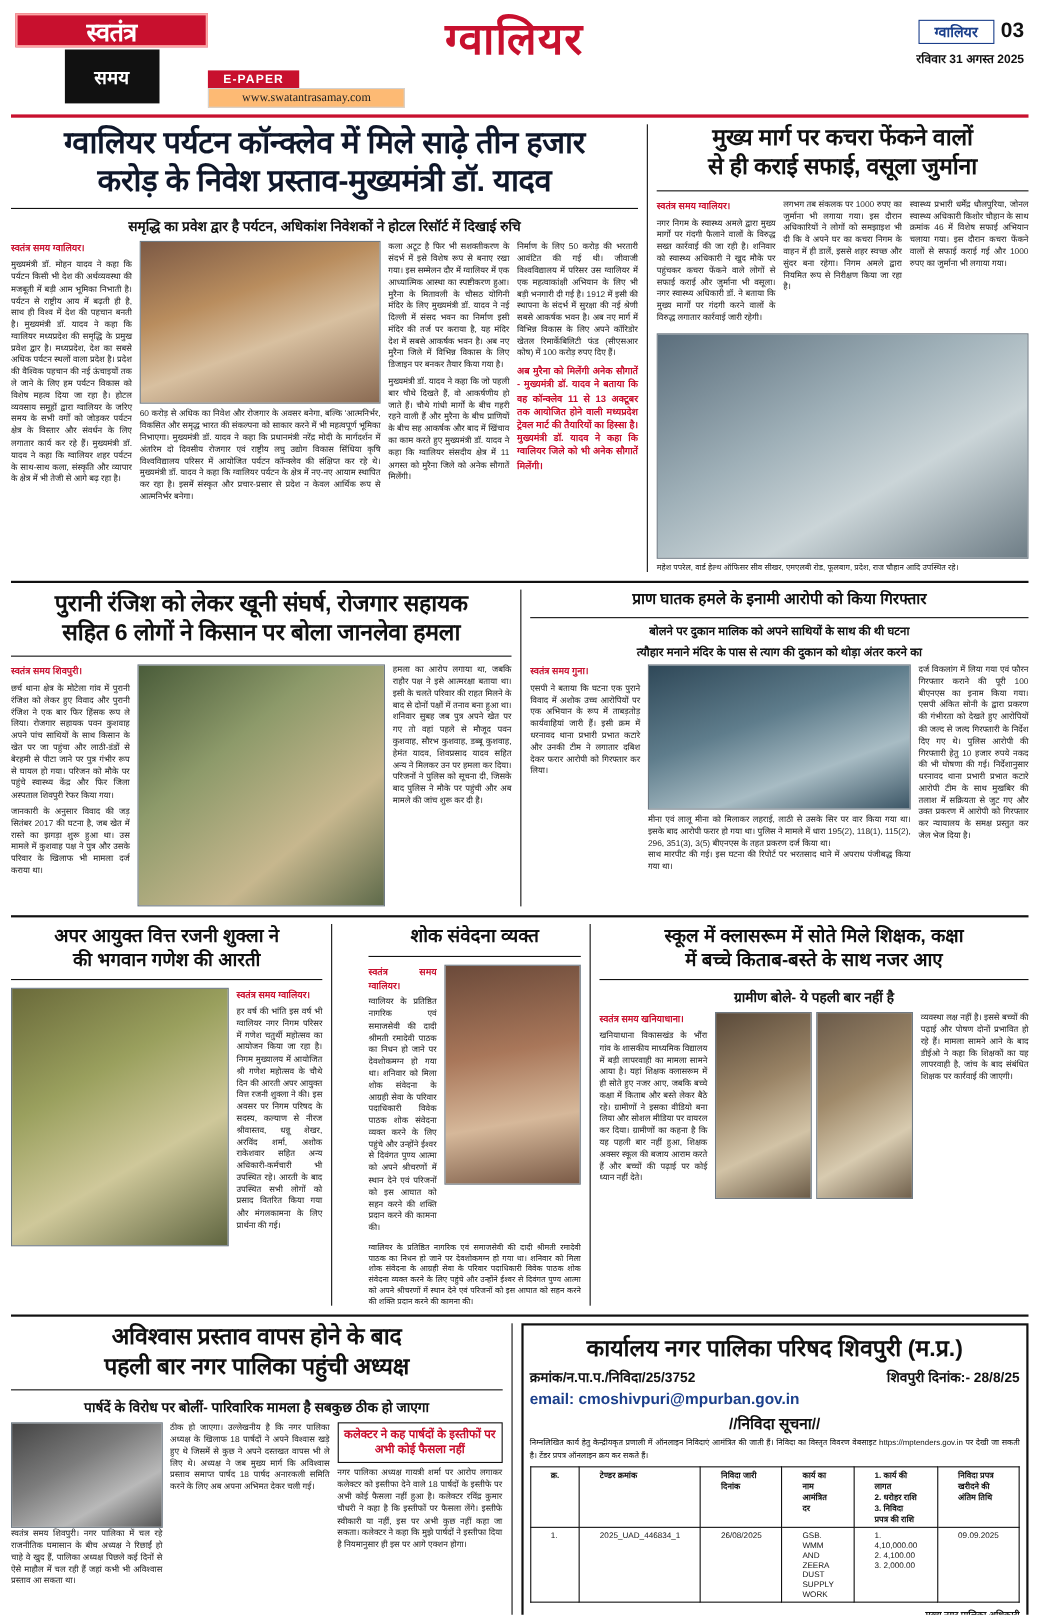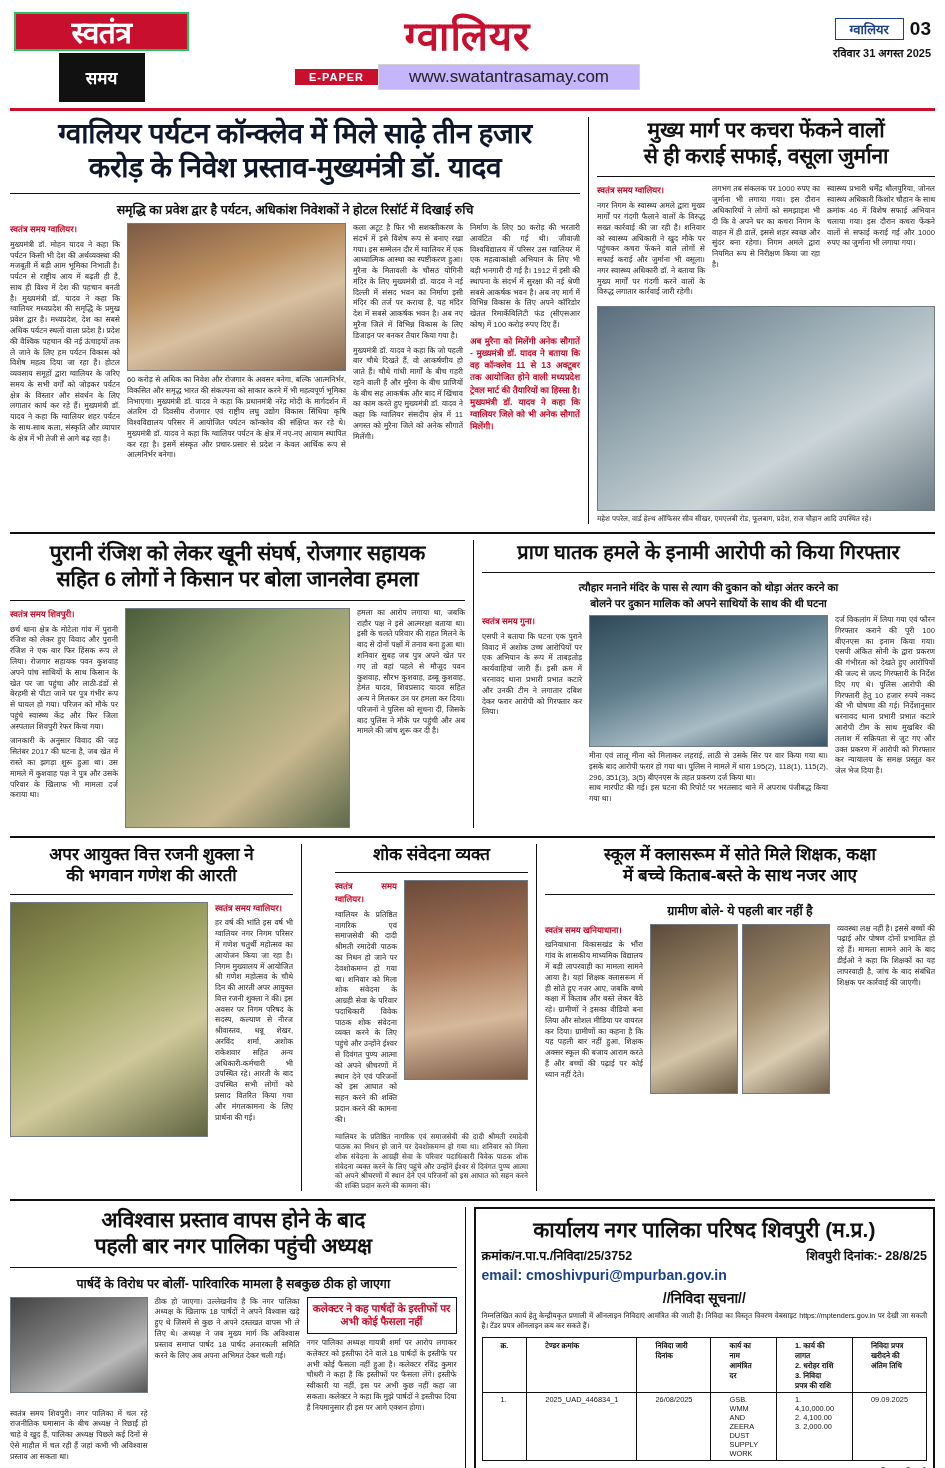--- a/index.html
+++ b/index.html
@@ -10,33 +10,33 @@
     font-family: "Liberation Sans", sans-serif;
     color: #111;
     overflow: hidden;
   }
   .page { width:945px; height:1468px; position:relative; padding: 0 10px; }
 
   
   .masthead { display:flex; align-items:flex-start; justify-content:space-between; padding: 12px 4px 2px 4px; }
   .logo-box { width: 175px; }
   .logo-main {
-    background:#c8102e; color:#fff; font-weight:bold; font-size:30px;
+    background:#c8102e; color:#fff; font-weight:bold; font-size:23px;
     text-align:center; padding:3px 6px 0 6px; line-height:1.05;
-    border:2px solid #22c55e; letter-spacing:-.5px;
+    border:2px solid #fca5a5; letter-spacing:-.5px;
   }
   .logo-sub {
     background:#111; color:#fff; font-size:17px; font-weight:bold;
     width:86px; margin: 2px auto 0 auto; text-align:center; padding:13px 4px;
   }
   .title-center { flex:1; text-align:center; padding-top:4px; }
   .paper-city { font-size:40px; font-weight:bold; color:#c8102e; letter-spacing:1px; line-height:1; }
-  .epaper-bar { display:flex; align-items:center; justify-content:center; margin-top:8px; }
+  .epaper-bar { display:flex; align-items:flex-start; justify-content:center; margin-top:8px;flex-direction:column; }
   .epaper-tag { background:#c8102e; color:#fff; font-size:11px; font-weight:bold; padding:2px 14px; letter-spacing:1px; }
-  .epaper-url { background:#c4b5fd; color:#222; font-size:17px; padding:2px 30px; border:1px solid #d2d2d2; }
+  .epaper-url { background:#fdba74; color:#222; font-size:11px; padding:2px 30px; border:1px solid #d2d2d2;font-family:Liberation Serif, serif; }
   .edition-box { width: 185px; text-align:right; padding-top:6px; }
   .edition-row { display:flex; justify-content:flex-end; align-items:center; gap:6px; }
   .edition-city { border:1px solid #1b3f8b; color:#1b3f8b; font-size:13px; font-weight:bold; padding:1px 14px; }
   .edition-num { font-size:19px; font-weight:bold; color:#111; }
   .edition-date { font-size:11px; font-weight:bold; margin-top:5px; color:#111; }
   .rule-red { height:3px; background:#c8102e; margin: 4px 0 0 0; }
   .kicker { font-size:12.5px; font-weight:bold; text-align:center; color:#111; margin:4px 0 5px 0; }
   .byline { font-size:8.5px; font-weight:bold; color:#c8102e; }
   .body-col { font-size:7.6px; line-height:1.42; text-align:justify; color:#1a1a1a; }
   .body-col p { margin:0 0 4px 0; }
@@ -52,21 +52,21 @@
   .photo.p5 { background:linear-gradient(160deg,#2f4858 0%,#5f7d8c 40%,#a8bcc4 70%,#3c5666 100%); }
   .photo.p6 { background:linear-gradient(150deg,#6a6a3a 0%,#9aa05e 35%,#cfc89a 65%,#5f6540 100%); }
   .photo.p9 { background:linear-gradient(155deg,#5a4a3a 0%,#9a8466 40%,#d2c3a6 70%,#6a5a46 100%); }
   .photo.p10 { background:linear-gradient(150deg,#444 0%,#7c7c7c 40%,#b9b9b9 70%,#555 100%); }
   .photo.p11 { background:linear-gradient(150deg,#6a5a4a 0%,#a08a6a 40%,#d8cbb0 70%,#70604c 100%); }
 
   
   .sec { padding-top:6px; }
   .hdr1 { text-align:center; font-size:28px; font-weight:bold; color:#0f172a; line-height:1.24; letter-spacing:-.3px; }
   .hdr2 { text-align:center; font-size:21px; font-weight:bold; color:#111; line-height:1.26; letter-spacing:-.2px; }
-  .hdr3 { text-align:center; font-size:20px; font-weight:bold; color:#111; line-height:1.26; }
+  .hdr3 { text-align:center; font-size:14px; font-weight:bold; color:#111; line-height:1.26; }
   .divider-v { width:1px; background:#111; }
   .divider-h { height:1px; background:#111; margin:7px 0; }
   .divider-h2 { height:2px; background:#111; margin:8px 0 6px 0; }
 
   .row { display:flex; }
   .cols { display:flex; gap:7px; }
   .col { flex:1; }
 
   
   .tender-head { text-align:center; font-size:21px; font-weight:bold; margin-bottom:3px; }
@@ -182,22 +182,22 @@
           <p>हमला का आरोप लगाया था, जबकि राहौर पक्ष ने इसे आत्मरक्षा बताया था। इसी के चलते परिवार की राहत मिलने के बाद से दोनों पक्षों में तनाव बना हुआ था। शनिवार सुबह जब पुत्र अपने खेत पर गए तो वहां पहले से मौजूद पवन कुशवाह, सौरभ कुशवाह, डब्बू कुशवाह, हेमंत यादव, शिवप्रसाद यादव सहित अन्य ने मिलकर उन पर हमला कर दिया। परिजनों ने पुलिस को सूचना दी, जिसके बाद पुलिस ने मौके पर पहुंची और अब मामले की जांच शुरू कर दी है।</p>
         </div>
       </div>
     </div>
 
     <div class="divider-v"></div>
 
     <div style="flex:1;">
       <div class="hdr3">प्राण घातक हमले के इनामी आरोपी को किया गिरफ्तार</div>
       <div class="divider-h"></div>
+      <div class="kicker" style="font-size:10.5px;margin-top:-3px;">बोलने पर दुकान मालिक को अपने साथियों के साथ की थी घटना</div>
       <div class="kicker" style="font-size:10.5px;">त्यौहार मनाने मंदिर के पास से त्याग की दुकान को थोड़ा अंतर करने का</div>
-      <div class="kicker" style="font-size:10.5px;margin-top:-3px;">बोलने पर दुकान मालिक को अपने साथियों के साथ की थी घटना</div>
       <div class="cols">
         <div class="col body-col" style="width:100px;flex:0 0 100px;">
           <p><span class="byline">स्वतंत्र समय गुना।</span></p>
           <p>एसपी ने बताया कि घटना एक पुराने विवाद में अशोक उच्च आरोपियों पर एक अभियान के रूप में ताबड़तोड़ कार्यवाहियां जारी हैं। इसी क्रम में धरनावद थाना प्रभारी प्रभात कटारे और उनकी टीम ने लगातार दबिश देकर फरार आरोपी को गिरफ्तार कर लिया।</p>
         </div>
         <div class="col" style="flex:1;">
           <div class="photo p5" style="height:132px;"></div>
           <div class="body-col" style="margin-top:4px;">मीना एवं लालू मीना को मिलाकर लहराई, लाठी से उसके सिर पर वार किया गया था। इसके बाद आरोपी फरार हो गया था। पुलिस ने मामले में धारा 195(2), 118(1), 115(2), 296, 351(3), 3(5) बीएनएस के तहत प्रकरण दर्ज किया था।</div>
           <div class="body-col">साथ मारपीट की गई। इस घटना की रिपोर्ट पर भरतसाद थाने में अपराध पंजीबद्ध किया गया था।</div>
         </div>
@@ -274,21 +274,21 @@
   <div class="row" style="gap:8px;">
 
     <div style="width:455px;">
       <div class="hdr2">अविश्वास प्रस्ताव वापस होने के बाद</div>
       <div class="hdr2">पहली बार नगर पालिका पहुंची अध्यक्ष</div>
       <div class="divider-h"></div>
       <div class="kicker">पार्षदें के विरोध पर बोलीं- पारिवारिक मामला है सबकुछ ठीक हो जाएगा</div>
       <div class="cols">
         <div class="col" style="flex:1;">
           <div class="photo p10" style="height:96px;"></div>
-          <div class="body-col" style="margin-top:16px;">स्वतंत्र समय शिवपुरी। नगर पालिका में चल रहे राजनीतिक घमासान के बीच अध्यक्ष ने रिछाईं हो चाहे वे खुद हैं, पालिका अध्यक्ष पिछले कई दिनों से ऐसे माहौल में चल रही हैं जहां कभी भी अविश्वास प्रस्ताव आ सकता था।</div>
+          <div class="body-col" style="margin-top:0;">स्वतंत्र समय शिवपुरी। नगर पालिका में चल रहे राजनीतिक घमासान के बीच अध्यक्ष ने रिछाईं हो चाहे वे खुद हैं, पालिका अध्यक्ष पिछले कई दिनों से ऐसे माहौल में चल रही हैं जहां कभी भी अविश्वास प्रस्ताव आ सकता था।</div>
         </div>
         <div class="col body-col" style="width:145px;flex:0 0 145px;">
           <p>ठीक हो जाएगा। उल्लेखनीय है कि नगर पालिका अध्यक्ष के खिलाफ 18 पार्षदों ने अपने विश्वास खड़े हुए थे जिसमें से कुछ ने अपने दस्तखत वापस भी ले लिए थे। अध्यक्ष ने जब मुख्य मार्ग कि अविश्वास प्रस्ताव समाप्त पार्षद 18 पार्षद अनारकली समिति करने के लिए अब अपना अभिमत देकर चली गई।</p>
         </div>
         <div class="col" style="width:150px;flex:0 0 150px;">
           <div class="mini-box">
             <div class="mini-title">कलेक्टर ने कह पार्षदों के इस्तीफों पर अभी कोई फैसला नहीं</div>
           </div>
           <div class="body-col" style="margin-top:4px;">नगर पालिका अध्यक्ष गायत्री शर्मा पर आरोप लगाकर कलेक्टर को इस्तीफा देने वाले 18 पार्षदों के इस्तीफे पर अभी कोई फैसला नहीं हुआ है। कलेक्टर रविंद्र कुमार चौधरी ने कहा है कि इस्तीफों पर फैसला लेंगे। इस्तीफे स्वीकारी या नहीं, इस पर अभी कुछ नहीं कहा जा सकता। कलेक्टर ने कहा कि मुझे पार्षदों ने इस्तीफा दिया है नियमानुसार ही इस पर आगे एक्शन होगा।</div>
         </div>

